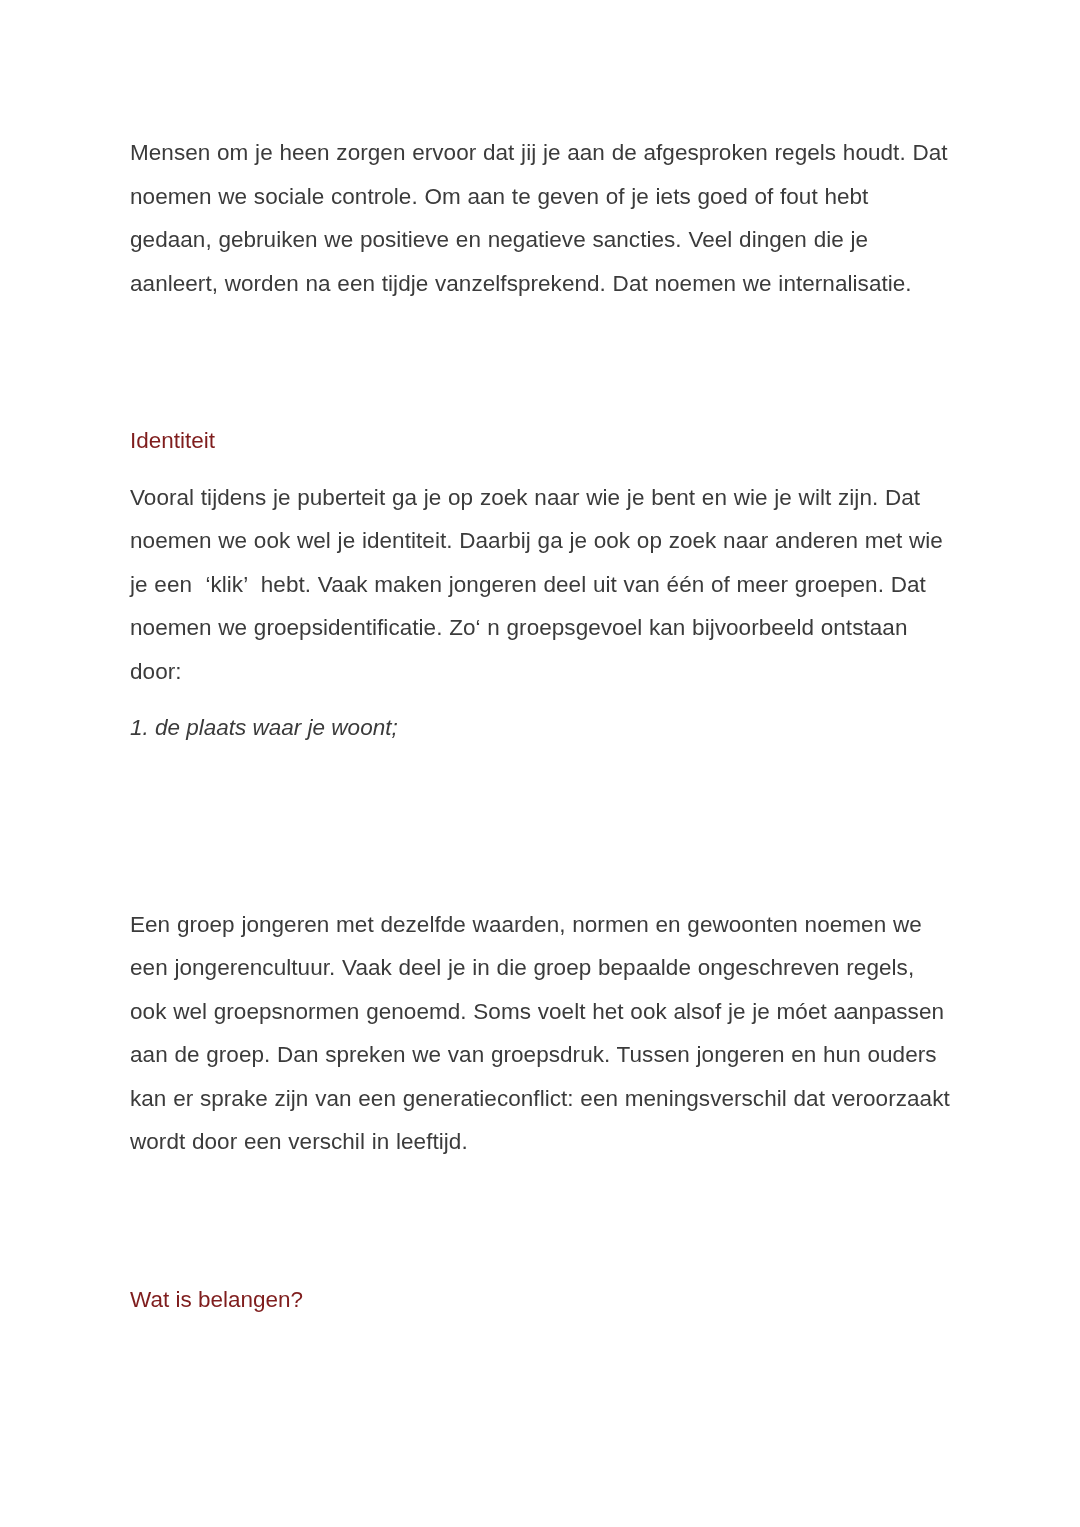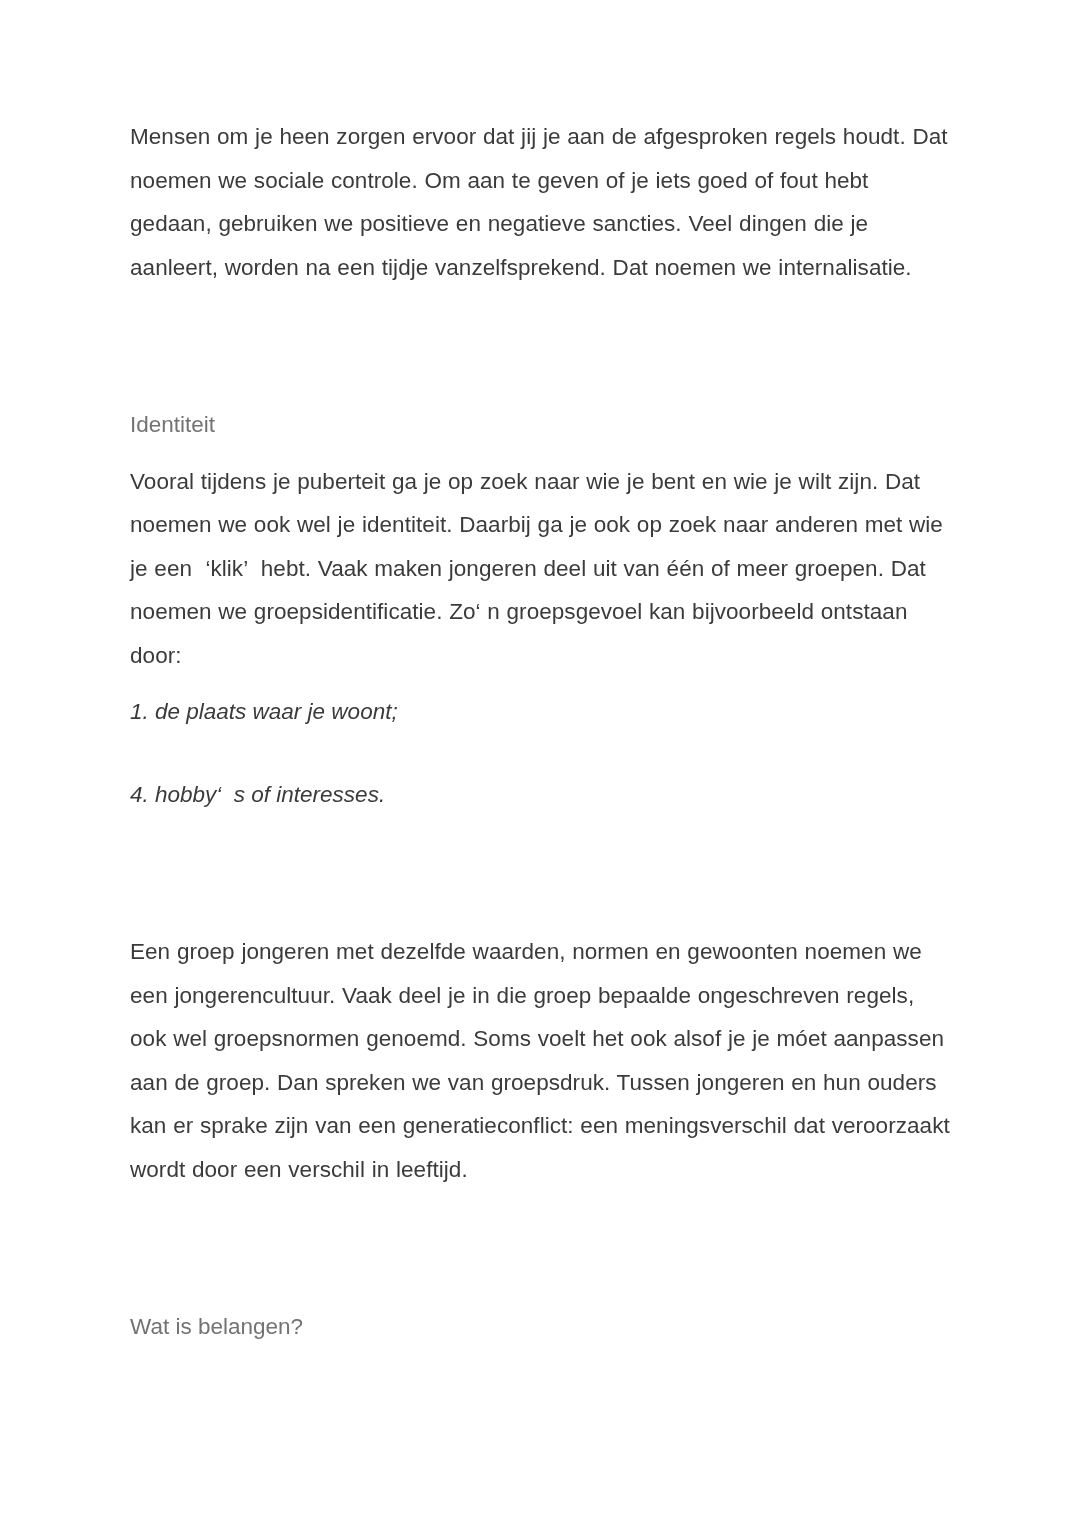--- a/index.html
+++ b/index.html
@@ -19,39 +19,39 @@
     position: relative;
     width: 1080px;
     height: 1527px;
     background: #ffffff;
     box-sizing: border-box;
     padding: 0;
   }
   .content {
     position: absolute;
     left: 130px;
-    top: 115px;
+    top: 131px;
     width: 822px;
   }
   .para {
     font-size: 22.5px;
     line-height: 43.5px;
     letter-spacing: 0.05px;
     word-spacing: 0.4px;
     margin: 0;
     text-align: left;
     color: #3b3b3b;
     white-space: pre-wrap;
   }
   .heading {
     font-size: 22.5px;
     line-height: 43.5px;
     margin: 0;
     font-weight: normal;
-    color: #737373;
+    color: #7f1d1d;
   }
   .list {
     margin: 0;
     padding: 0;
     list-style: none;
   }
   .list-item {
     font-size: 22.5px;
     line-height: 43.5px;
     margin: 0;
@@ -81,21 +81,20 @@
 
     <p class="para">Vooral tijdens je puberteit ga je op zoek naar wie je bent en wie je wilt zijn. Dat noemen we ook wel je identiteit. Daarbij ga je ook op zoek naar anderen met wie je een  ‘klik’  hebt. Vaak maken jongeren deel uit van één of meer groepen. Dat noemen we groepsidentificatie. Zo‘ n groepsgevoel kan bijvoorbeeld ontstaan door:</p>
 
     <div class="gap-list"></div>
 
     <ul class="list">
       <li class="list-item">1. de plaats waar je woont;</li>
       <div class="gap-item"></div>
       <div class="gap-item"></div>
       <div class="gap-item"></div>
-      <li class="list-item">4. hobby‘  s of interesses.</li>
     </ul>
 
     <div class="gap-block"></div>
 
     <p class="para">Een groep jongeren met dezelfde waarden, normen en gewoonten noemen we een jongerencultuur. Vaak deel je in die groep bepaalde ongeschreven regels, ook wel groepsnormen genoemd. Soms voelt het ook alsof je je móet aanpassen aan de groep. Dan spreken we van groepsdruk. Tussen jongeren en hun ouders kan er sprake zijn van een generatieconflict: een meningsverschil dat veroorzaakt wordt door een verschil in leeftijd.</p>
 
     <div class="gap-block"></div>
 
     <h2 class="heading">Wat is belangen?</h2>
 

